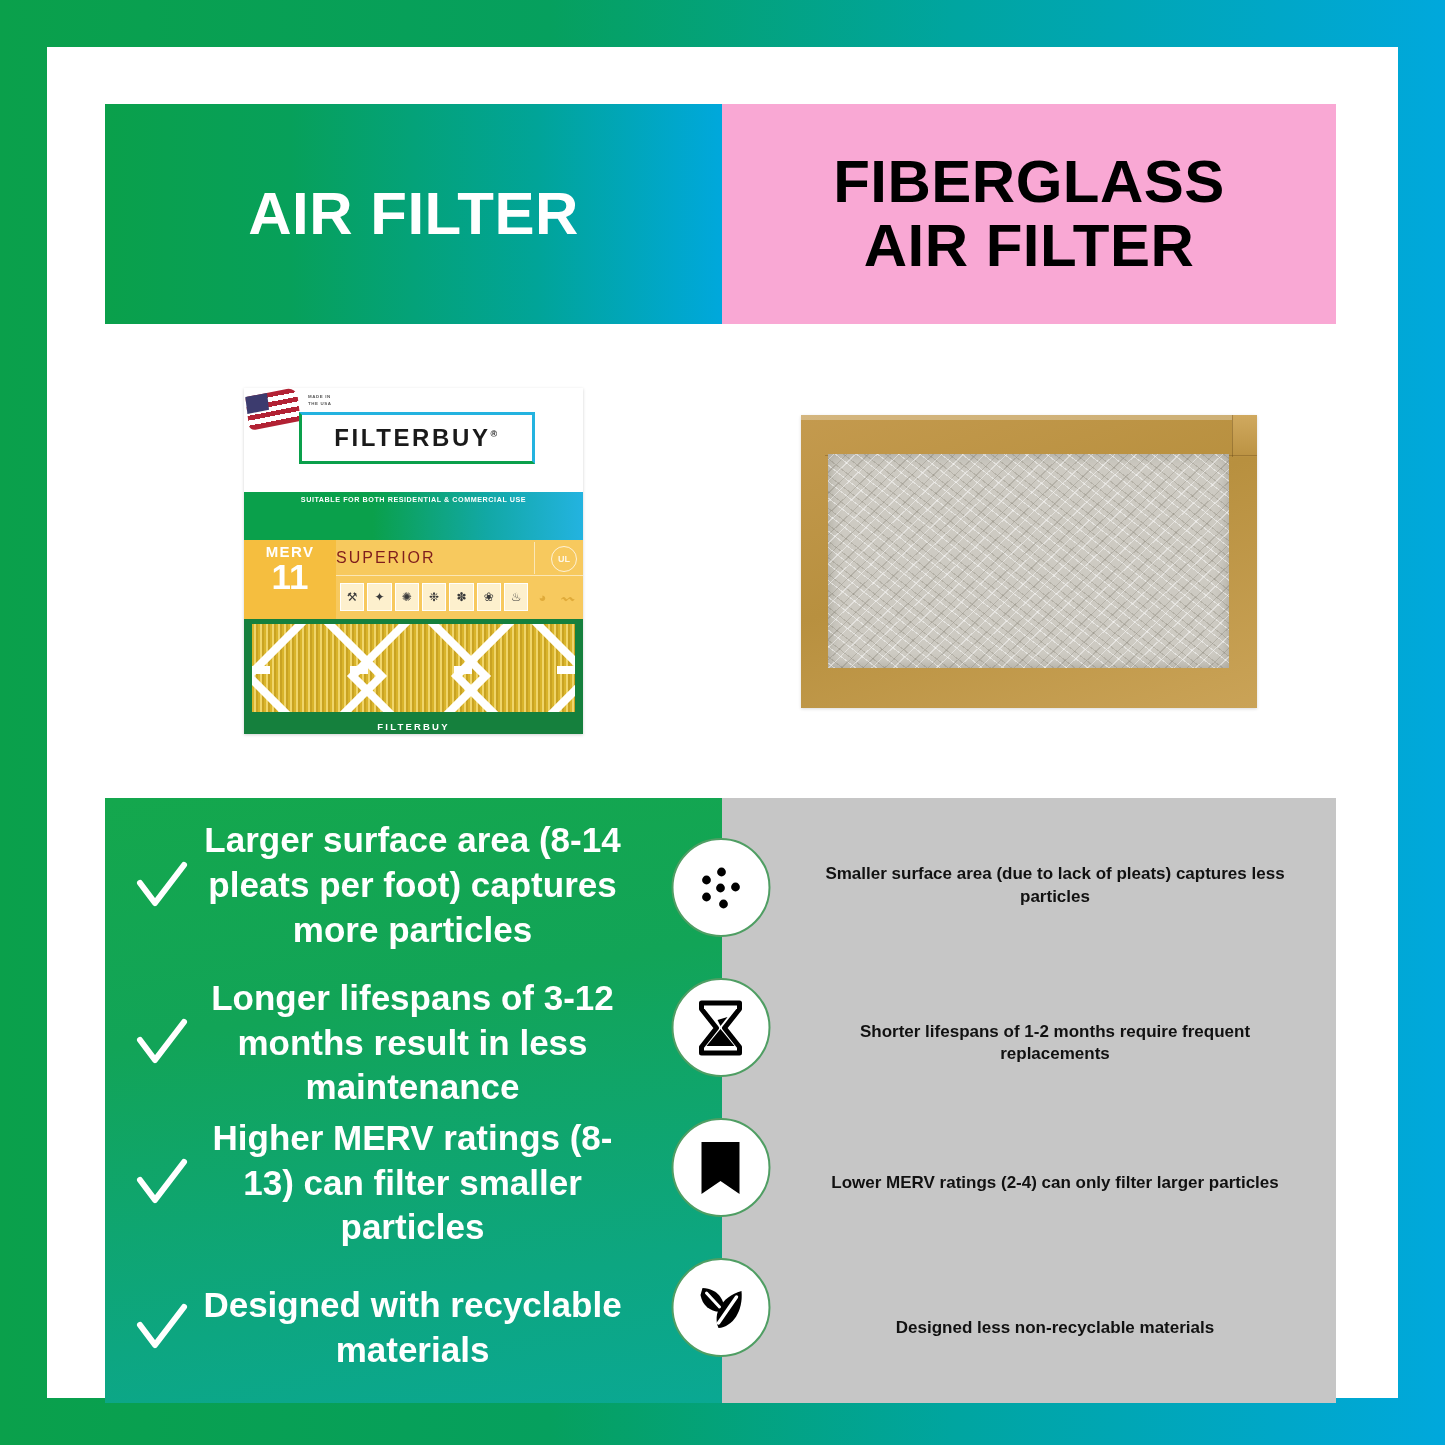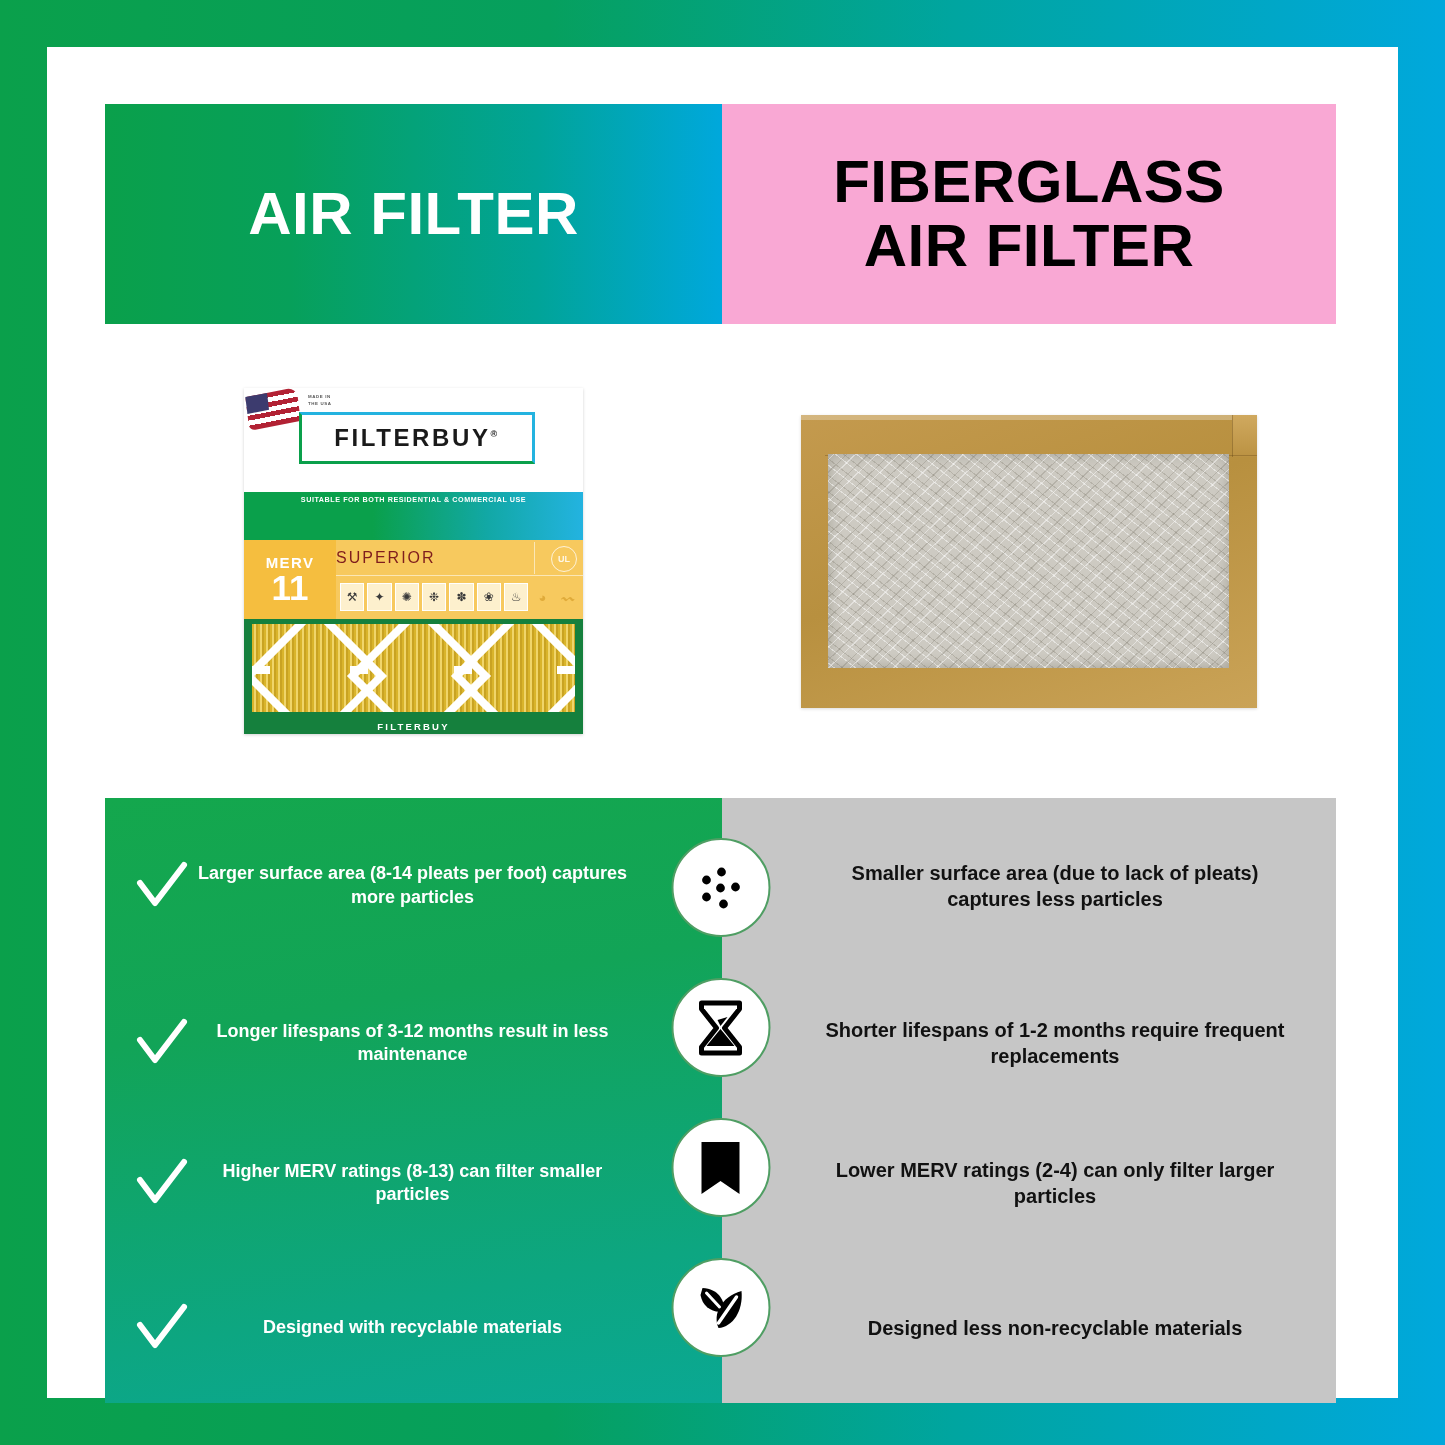--- a/index.html
+++ b/index.html
@@ -93,21 +93,21 @@
   .band-2{font-size:7.2px;font-weight:bold;letter-spacing:.55px;padding-top:3px;}
   .amber{
     position:absolute;left:0;top:152px;width:100%;height:79px;
     background:#f7c95e;
   }
   .merv{
     position:absolute;left:0;top:0;width:92px;height:100%;
     background:#f5be3f;
     color:#fff;text-align:center;
   }
-  .merv-l{font-size:15px;font-weight:bold;letter-spacing:1.4px;padding-top:14px;}
+  .merv-l{font-size:15px;font-weight:bold;letter-spacing:1.4px;padding-top:3px;}
   .merv-n{font-size:35px;font-weight:bold;line-height:.95;}
   .sup-row{
     position:absolute;left:92px;top:0;right:0;height:36px;
     border-bottom:1px solid rgba(255,255,255,.55);
     color:#7f1d1d;text-align:left;
     font-size:16px;font-weight:normal;letter-spacing:2px;padding-top:9px;
     box-sizing:border-box;
   }
   .ul-mark{
     position:absolute;right:6px;top:6px;width:24px;height:24px;
@@ -212,24 +212,24 @@
   .item-right{
     justify-content:center;
     padding:0 40px 0 92px;
   }
   .check{
     flex:0 0 auto;width:54px;margin-right:6px;
     display:flex;align-items:center;justify-content:center;
   }
   .txt{
     flex:1 1 auto;text-align:center;
-    font-size:18px;font-weight:bold;line-height:1.28;
+    font-size:35px;font-weight:bold;line-height:1.28;
   }
   .txt-left{color:#ffffff;}
-  .txt-right{color:#111111;font-size:20px;font-weight:bold;line-height:1.3;}
+  .txt-right{color:#111111;font-size:17px;font-weight:bold;line-height:1.3;}
 
   .icons-layer{
     position:absolute;left:0;top:0;width:100%;height:100%;
     pointer-events:none;
   }
   .ic{
     position:absolute;left:50%;transform:translateX(-50%);
     width:95px;height:95px;border-radius:50%;
     background:#ffffff;
     border:2px solid #4f9e63;

